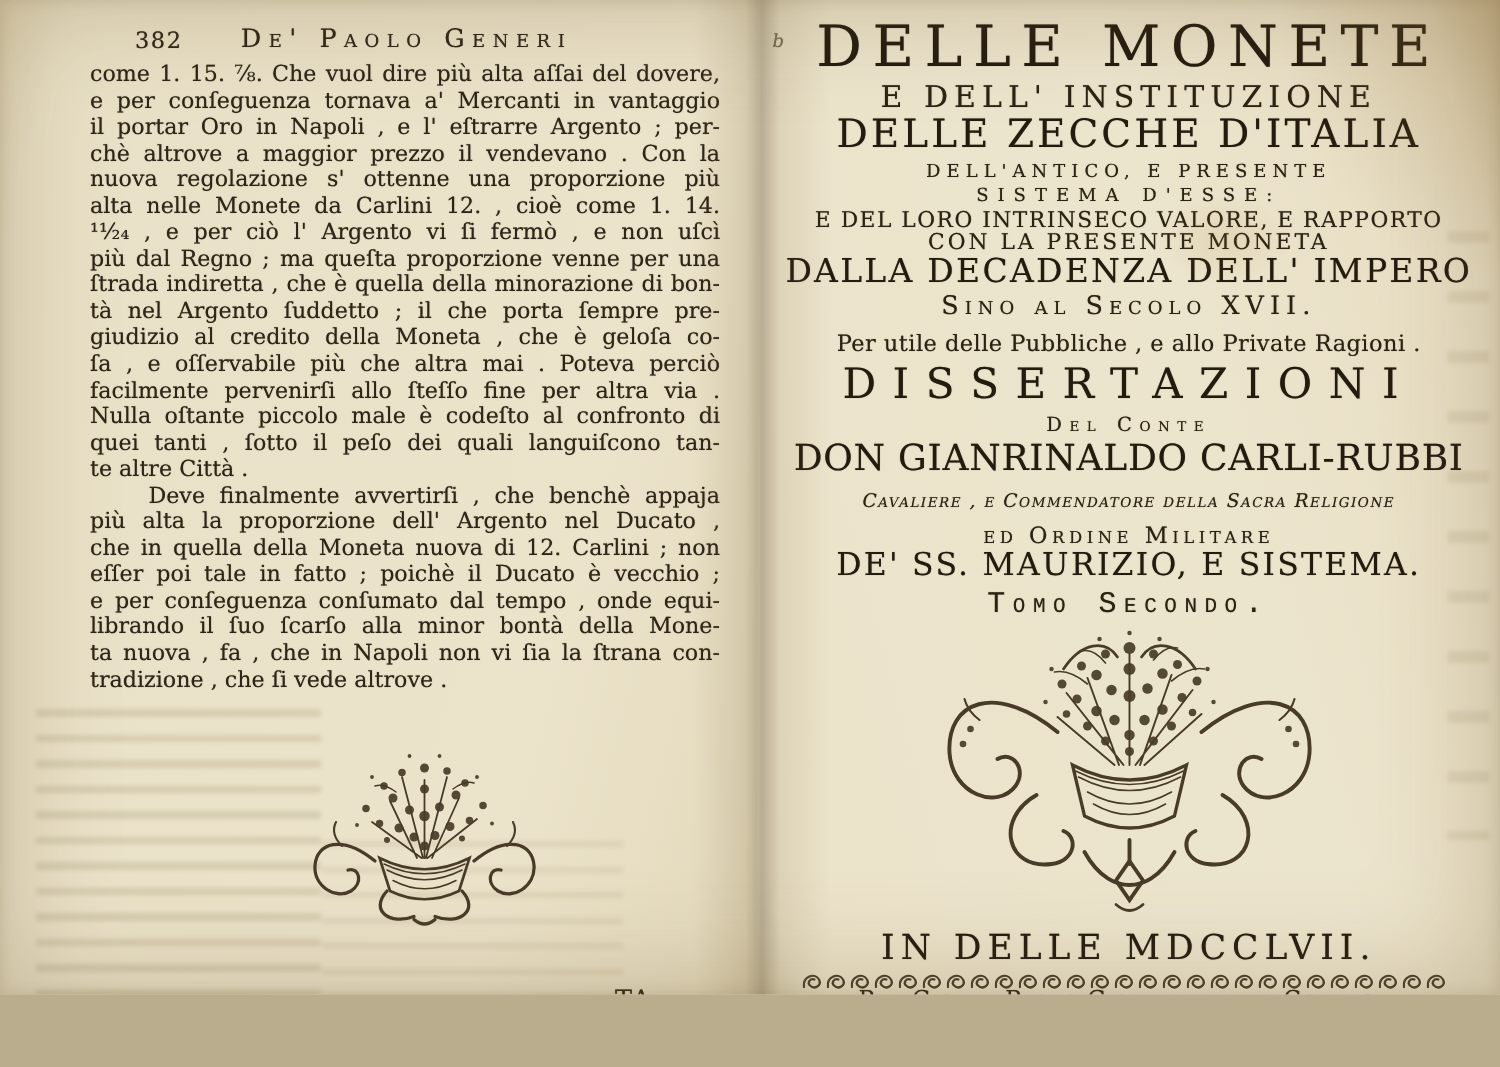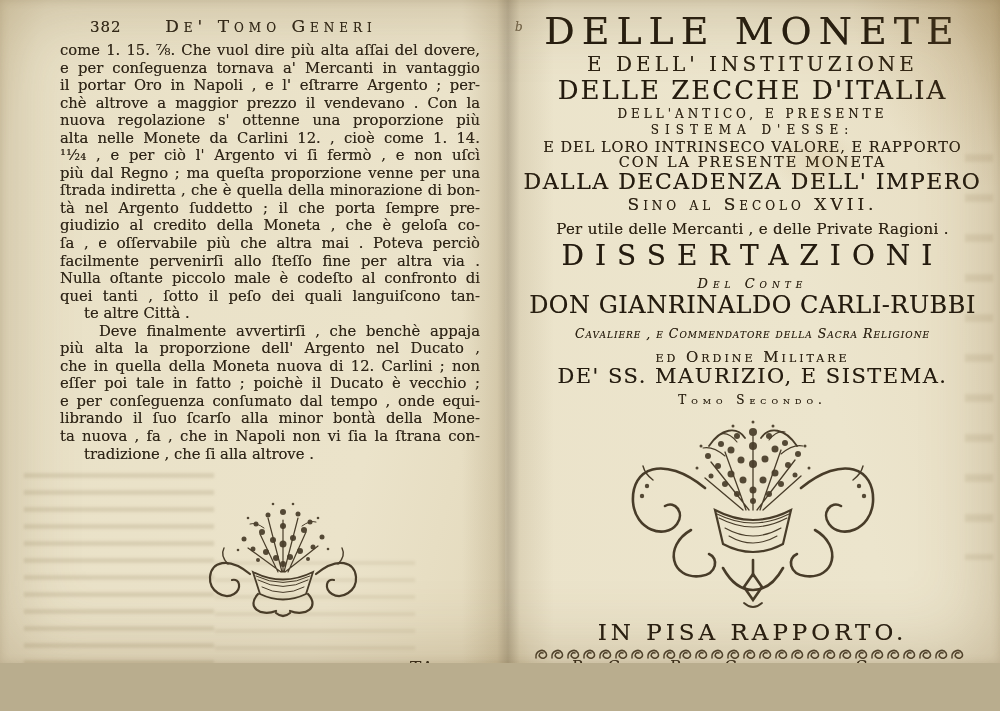--- a/index.html
+++ b/index.html
@@ -28,21 +28,21 @@
     background:radial-gradient(ellipse,rgba(165,122,46,.12),rgba(165,122,46,0) 70%);}
 
   
   #lp-header{position:absolute;left:62px;top:16px;width:418px;height:22px;}
   #lp-pagenum{position:absolute;left:28px;top:2px;font-size:15px;letter-spacing:1px;}
   #lp-runtitle{position:absolute;left:0;top:0;width:100%;text-align:center;
     font-variant:small-caps;font-size:17px;letter-spacing:5px;}
   #lp-body{position:absolute;left:60px;top:41px;width:420px;}
   .bl{font-size:14.8px;line-height:17.55px;white-space:pre-wrap;color:#2e2518;}
   .jl{text-align:justify;text-align-last:justify;}
-  .end{text-align:right;text-align-last:left;margin-left:24px;}
+  .end{text-align:right;text-align-last:left;}
   .ghost{position:absolute;pointer-events:none;filter:blur(1.4px);}
   #ghost-1{left:24px;top:468px;width:190px;height:210px;opacity:.55;
     background:repeating-linear-gradient(180deg,rgba(150,135,95,0) 0 5px,rgba(146,130,92,.38) 5px 10px,rgba(150,135,95,0) 10px 17px);}
   #ghost-2{left:215px;top:555px;width:200px;height:115px;opacity:.4;
     background:repeating-linear-gradient(180deg,rgba(150,135,95,0) 0 6px,rgba(146,130,92,.34) 6px 10px,rgba(150,135,95,0) 10px 17px);}
   #ghost-3{left:965px;top:140px;width:28px;height:420px;opacity:.35;
     background:repeating-linear-gradient(180deg,rgba(140,120,80,0) 0 14px,rgba(140,120,80,.4) 14px 22px,rgba(140,120,80,0) 22px 40px);}
   #lp-tailpiece{position:absolute;left:198px;top:494px;}
   #lp-catchword{position:absolute;left:410px;top:657px;font-size:17px;letter-spacing:1px;color:#2b2214;}
 
@@ -53,44 +53,44 @@
   #rt2{top:54px;font-size:20px;letter-spacing:4px;}
   #rt3{top:77px;font-size:26px;letter-spacing:2px;color:#241b0f;}
   #rt4{top:108px;font-size:12px;letter-spacing:4px;}
   #rt5{top:124px;font-size:12px;letter-spacing:6px;}
   #rt6{top:140px;font-size:14.5px;letter-spacing:1px;}
   #rt7{top:155px;font-size:14.5px;letter-spacing:2px;}
   #rt8{top:171px;font-size:22px;letter-spacing:1.5px;color:#241b0f;}
   #rt9{top:196px;font-size:17px;letter-spacing:4px;font-variant:small-caps;}
   #rt10{top:222px;font-size:15px;letter-spacing:.3px;}
   #rt11{top:242px;font-size:28px;letter-spacing:11px;color:#241b0f;text-align:center;}
-  #rt12{top:277px;font-size:13px;letter-spacing:5px;font-variant:small-caps;font-style:italic;}
+  #rt12{top:277px;font-size:13px;letter-spacing:5px;font-variant:small-caps;}
   #rt13{top:293px;font-size:24px;letter-spacing:.5px;color:#241b0f;}
   #rt14{top:328px;font-size:12.5px;letter-spacing:1px;font-variant:small-caps;font-style:italic;}
   #rt15{top:350px;font-size:15px;letter-spacing:3px;font-variant:small-caps;}
   #rt16{top:366px;font-size:21px;letter-spacing:1.5px;color:#241b0f;}
-  #rt17{top:394px;font-size:12px;letter-spacing:5px;font-variant:small-caps;}
+  #rt17{top:394px;font-size:20px;letter-spacing:5px;font-variant:small-caps;font-family:Liberation Mono, monospace;}
   #rp-vignette{position:absolute;left:0;top:416px;width:100%;text-align:center;}
   #ri1{top:621px;font-size:23px;letter-spacing:4px;color:#241b0f;}
   #rp-band{position:absolute;left:0;top:646px;width:100%;text-align:center;}
   #ri2{top:659px;font-size:15.5px;letter-spacing:1px;font-variant:small-caps;}
   #ri3{top:678px;font-size:9.5px;letter-spacing:1.5px;}
   #ri4{top:689px;font-size:14px;letter-spacing:2px;font-style:italic;color:#241b0f;}
   .orn{stroke:#483c29;fill:none;stroke-linecap:round;}
   .ornf{fill:#483c29;stroke:none;opacity:.92;}
 </style>
 </head>
 <body>
 
 <div id="book">
 
   <div class="page" id="left-page">
     <div id="lp-header">
       <span id="lp-pagenum">382</span>
-      <div id="lp-runtitle">De' Tomo Generi</div>
+      <div id="lp-runtitle">De' Paolo Generi</div>
     </div>
 
     <div id="lp-body">
       <div class="bl jl">come 1. 15. ⁷⁄₈. Che vuol dire più alta aſſai del dovere,</div>
       <div class="bl jl">e per conſeguenza tornava a' Mercanti in vantaggio</div>
       <div class="bl jl">il portar Oro in Napoli , e l' eſtrarre Argento ; per-</div>
       <div class="bl jl">chè altrove a maggior prezzo il vendevano . Con la</div>
       <div class="bl jl">nuova regolazione s' ottenne una proporzione più</div>
       <div class="bl jl">alta nelle Monete da Carlini 12. , cioè come 1. 14.</div>
       <div class="bl jl">¹¹⁄₂₄ , e per ciò l' Argento vi ſi fermò , e non uſcì</div>
@@ -103,21 +103,21 @@
       <div class="bl jl">Nulla oſtante piccolo male è codeſto al confronto di</div>
       <div class="bl jl">quei tanti , ſotto il peſo dei quali languiſcono tan-</div>
       <div class="bl end">te altre Città .</div>
       <div class="bl jl">    Deve finalmente avvertirſi , che benchè appaja</div>
       <div class="bl jl">più alta la proporzione dell' Argento nel Ducato ,</div>
       <div class="bl jl">che in quella della Moneta nuova di 12. Carlini ; non</div>
       <div class="bl jl">eſſer poi tale in fatto ; poichè il Ducato è vecchio ;</div>
       <div class="bl jl">e per conſeguenza conſumato dal tempo , onde equi-</div>
       <div class="bl jl">librando il ſuo ſcarſo alla minor bontà della Mone-</div>
       <div class="bl jl">ta nuova , fa , che in Napoli non vi ſia la ſtrana con-</div>
-      <div class="bl end">tradizione , che ſi alla altrove .</div>
+      <div class="bl end">tradizione , che ſi vede altrove .</div>
     </div>
 
     <div class="ghost" id="ghost-1"></div>
     <div class="ghost" id="ghost-2"></div>
 
     <div id="lp-tailpiece">
       <svg width="170" height="128" viewBox="0 0 170 128">
         <g class="orn" stroke-width="2.2">
           <path d="M52 80 C30 62 13 68 12 83 C11 97 26 106 36 100 C44 95 42 84 34 86"></path>
           <path d="M118 80 C140 62 157 68 158 83 C159 97 144 106 134 100 C126 95 128 84 136 86"></path>
@@ -174,21 +174,21 @@
 
     <div class="rl" id="rt1">DELLE MONETE</div>
     <div class="rl" id="rt2">E DELL' INSTITUZIONE</div>
     <div class="rl" id="rt3">DELLE ZECCHE D'ITALIA</div>
     <div class="rl" id="rt4">DELL'ANTICO, E PRESENTE</div>
     <div class="rl" id="rt5">SISTEMA D'ESSE:</div>
     <div class="rl" id="rt6">E DEL LORO INTRINSECO VALORE, E RAPPORTO</div>
     <div class="rl" id="rt7">CON LA PRESENTE MONETA</div>
     <div class="rl" id="rt8">DALLA DECADENZA DELL' IMPERO</div>
     <div class="rl" id="rt9">Sino al Secolo XVII.</div>
-    <div class="rl" id="rt10">Per utile delle Mercanti , e delle Private Ragioni .</div>
+    <div class="rl" id="rt10">Per utile delle Pubbliche , e allo Private Ragioni .</div>
     <div class="rl" id="rt11">DISSERTAZIONI</div>
     <div class="rl" id="rt12">Del Conte</div>
     <div class="rl" id="rt13">DON GIANRINALDO CARLI-RUBBI</div>
     <div class="rl" id="rt14">Cavaliere , e Commendatore della Sacra Religione</div>
     <div class="rl" id="rt15">ed Ordine Militare</div>
     <div class="rl" id="rt16">DE' SS. MAURIZIO, E SISTEMA.</div>
     <div class="rl" id="rt17">Tomo Secondo.</div>
 
     <div id="rp-vignette">
       <svg width="280" height="196" viewBox="0 0 280 196">
@@ -248,21 +248,21 @@
             <circle cx="192" cy="30" r="1.5"></circle>
             <circle cx="84" cy="52" r="1.5"></circle>
           <circle cx="196" cy="52" r="1.5"></circle>
             <circle cx="140" cy="6" r="1.5"></circle>
             <circle cx="120" cy="10" r="1.5"></circle>
           <circle cx="160" cy="10" r="1.5"></circle>
         </g>
       </svg>
     </div>
 
-    <div class="rl" id="ri1">IN PISA RAPPORTO.</div>
+    <div class="rl" id="ri1">IN DELLE MDCCLVII.</div>
 
     <div id="rp-band">
       <svg width="438" height="14" viewBox="0 0 438 14">
         <defs>
           <path id="curl" d="M2 11 C1 4 9 1 12 6 C14 10 9 13 6 10 C4 8 6 5 9 6" class="orn" stroke-width="1.5"></path>
         </defs>
         <use href="#curl" x="0"></use>
           <use href="#curl" x="16"></use>
           <use href="#curl" x="32"></use>
           <use href="#curl" x="48"></use>

